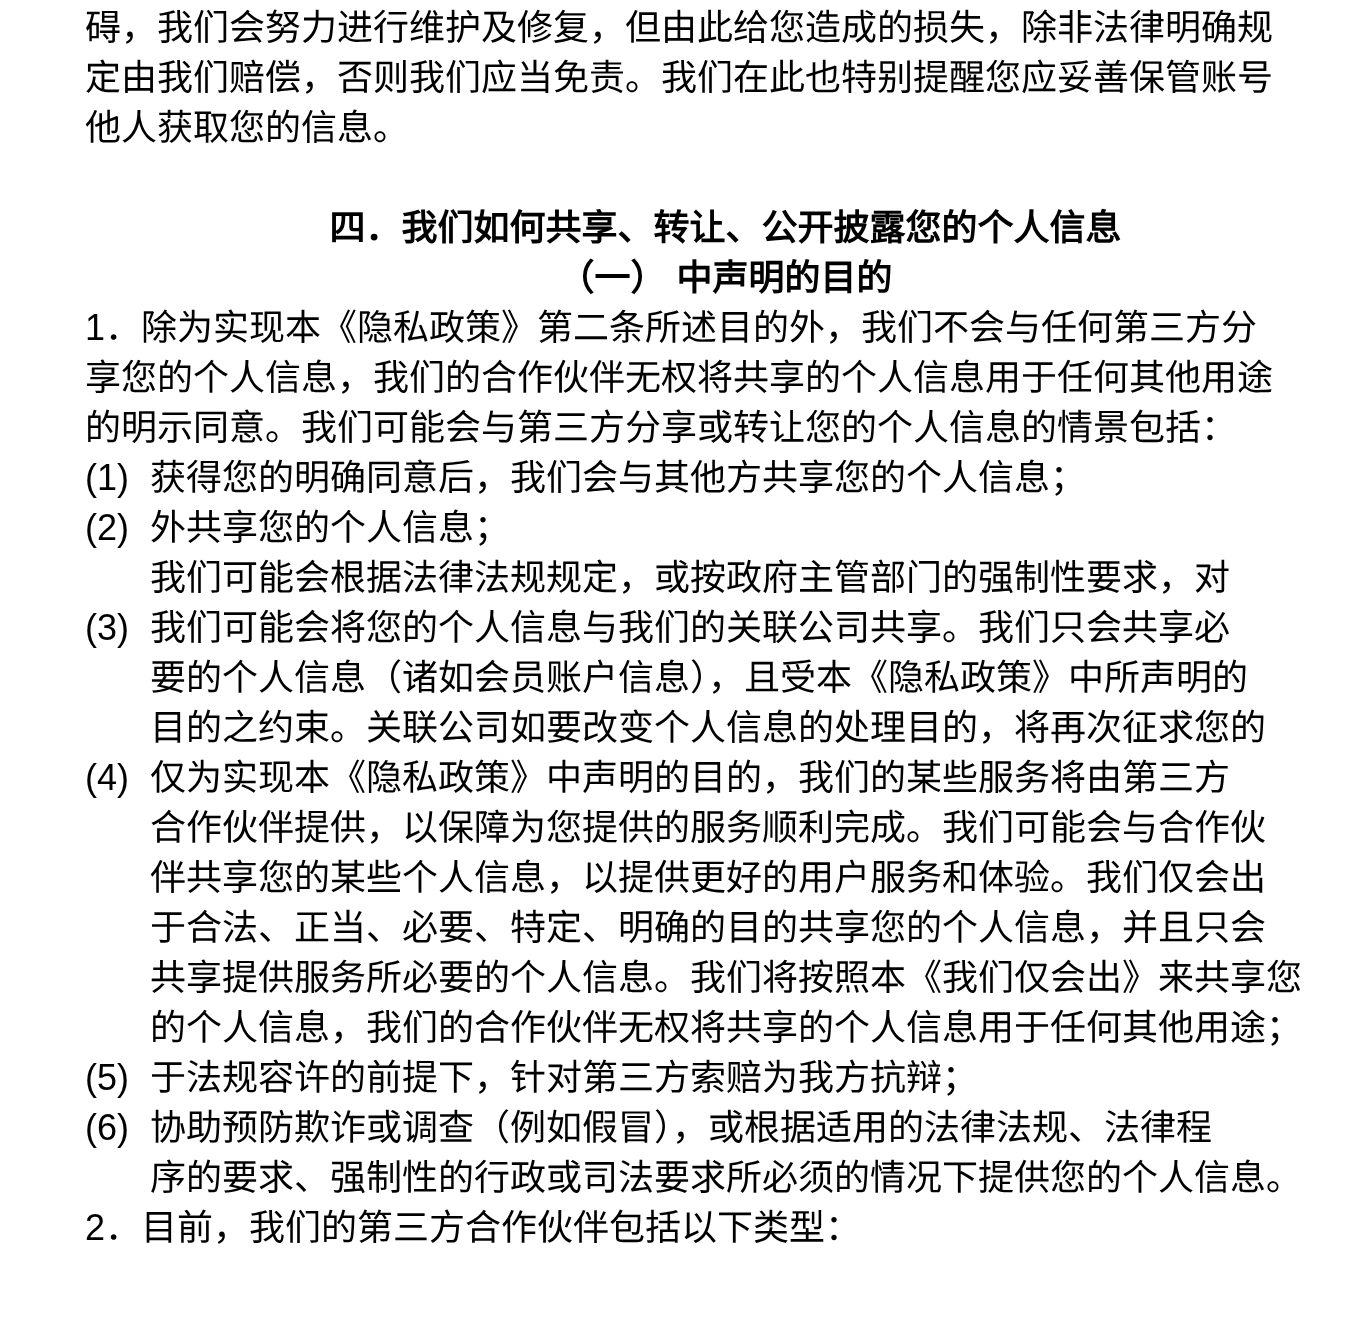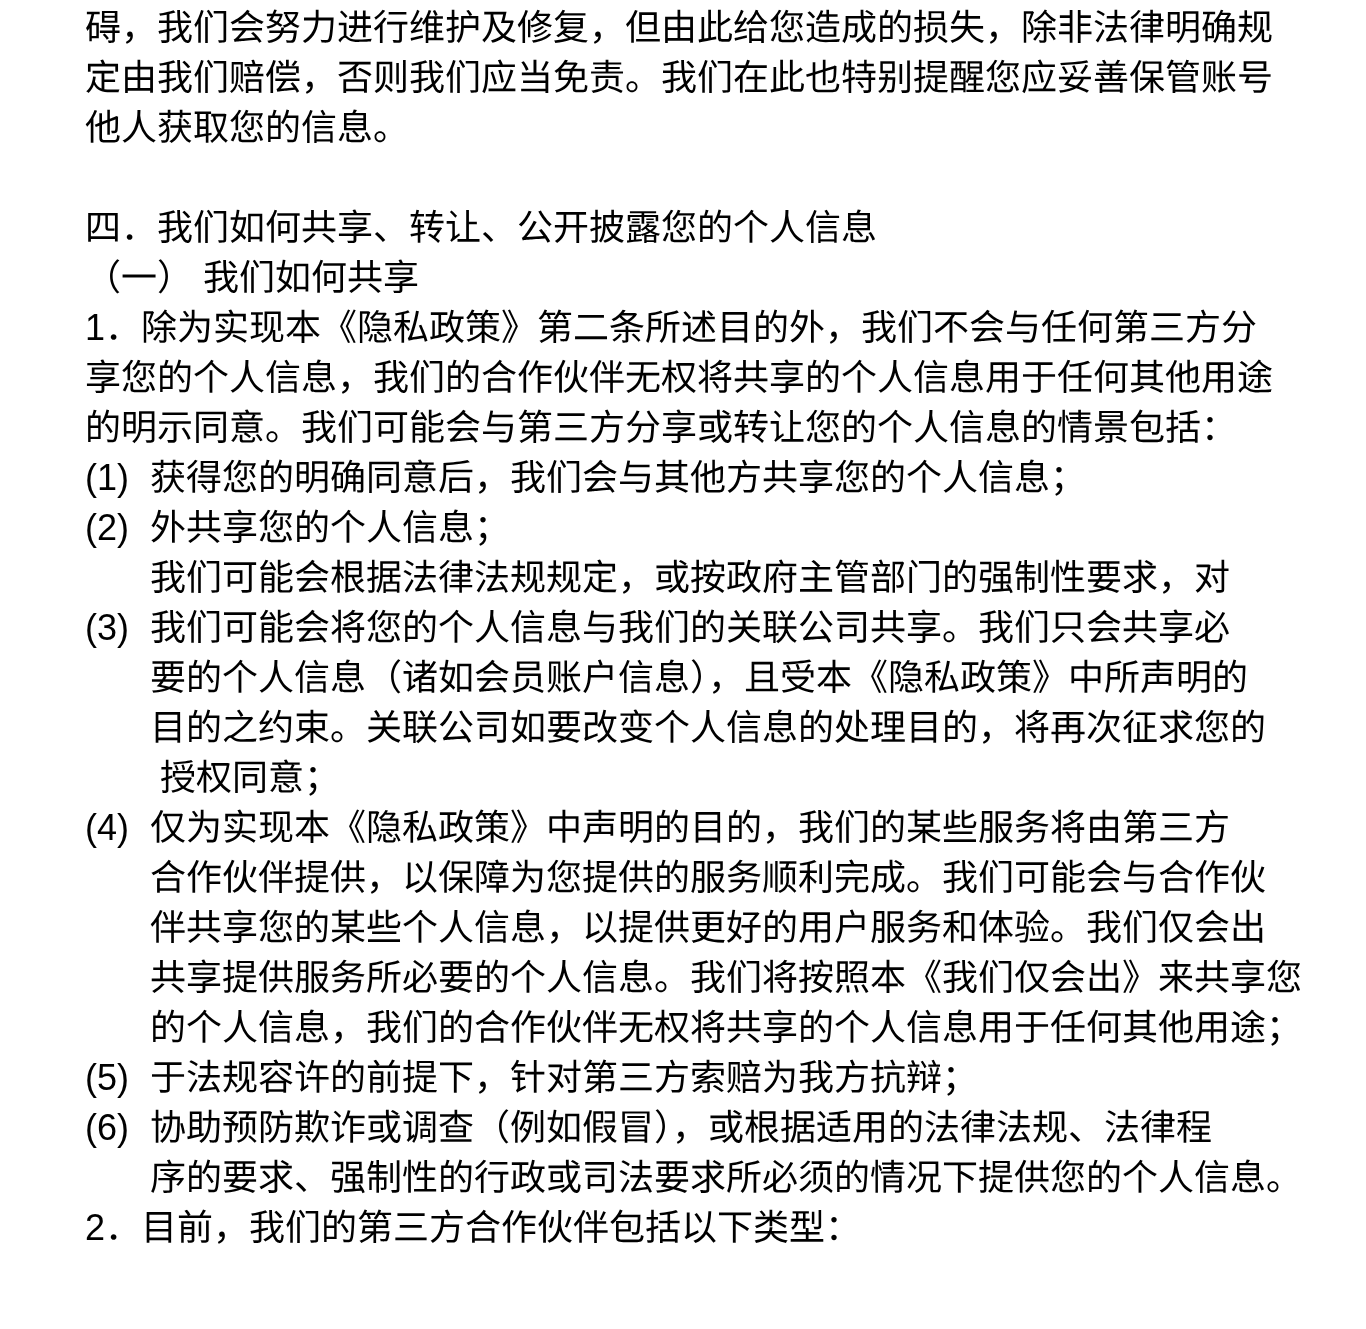--- a/index.html
+++ b/index.html
@@ -38,67 +38,67 @@
     position: relative;
     padding-left: 65px;
   }
   .list-marker {
     position: absolute;
     left: 0;
     top: 0;
     height: 50px;
     white-space: pre;
   }
-  .heading .line, .subheading .line { font-weight: 400; }
+  .heading .line, .subheading .line { font-weight: 700; text-align: center; }
 </style>
 </head>
 <body>
 
 <div class="page">
   <article class="doc" id="doc">
       <section class="block paragraph">
         <div class="line">碍，我们会努力进行维护及修复，但由此给您造成的损失，除非法律明确规</div>
         <div class="line">定由我们赔偿，否则我们应当免责。我们在此也特别提醒您应妥善保管账号</div>
         <div class="line">他人获取您的信息。</div>
       </section>
       <section class="block spacer">
         <div class="spacer-line"></div>
       </section>
       <section class="block heading">
         <div class="line">四．我们如何共享、转让、公开披露您的个人信息</div>
       </section>
       <section class="block subheading">
-        <div class="line">（一） 我们如何共享</div>
+        <div class="line">（一） 中声明的目的</div>
       </section>
       <section class="block paragraph">
         <div class="line">1．除为实现本《隐私政策》第二条所述目的外，我们不会与任何第三方分</div>
         <div class="line">享您的个人信息，我们的合作伙伴无权将共享的个人信息用于任何其他用途</div>
         <div class="line">的明示同意。我们可能会与第三方分享或转让您的个人信息的情景包括：</div>
       </section>
       <section class="block list-item">
         <span class="list-marker">(1)</span>
         <div class="line">获得您的明确同意后，我们会与其他方共享您的个人信息；</div>
       </section>
       <section class="block list-item">
         <span class="list-marker">(2)</span>
         <div class="line">外共享您的个人信息；</div>
         <div class="line">我们可能会根据法律法规规定，或按政府主管部门的强制性要求，对</div>
       </section>
       <section class="block list-item">
         <span class="list-marker">(3)</span>
         <div class="line">我们可能会将您的个人信息与我们的关联公司共享。我们只会共享必</div>
         <div class="line">要的个人信息（诸如会员账户信息），且受本《隐私政策》中所声明的</div>
         <div class="line">目的之约束。关联公司如要改变个人信息的处理目的，将再次征求您的</div>
-        <div class="line"> 授权同意；</div>
       </section>
       <section class="block list-item">
         <span class="list-marker">(4)</span>
         <div class="line">仅为实现本《隐私政策》中声明的目的，我们的某些服务将由第三方</div>
         <div class="line">合作伙伴提供，以保障为您提供的服务顺利完成。我们可能会与合作伙</div>
         <div class="line">伴共享您的某些个人信息，以提供更好的用户服务和体验。我们仅会出</div>
+        <div class="line">于合法、正当、必要、特定、明确的目的共享您的个人信息，并且只会</div>
         <div class="line">共享提供服务所必要的个人信息。我们将按照本《我们仅会出》来共享您</div>
         <div class="line">的个人信息，我们的合作伙伴无权将共享的个人信息用于任何其他用途；</div>
       </section>
       <section class="block list-item">
         <span class="list-marker">(5)</span>
         <div class="line">于法规容许的前提下，针对第三方索赔为我方抗辩；</div>
       </section>
       <section class="block list-item">
         <span class="list-marker">(6)</span>
         <div class="line">协助预防欺诈或调查（例如假冒），或根据适用的法律法规、法律程</div>

